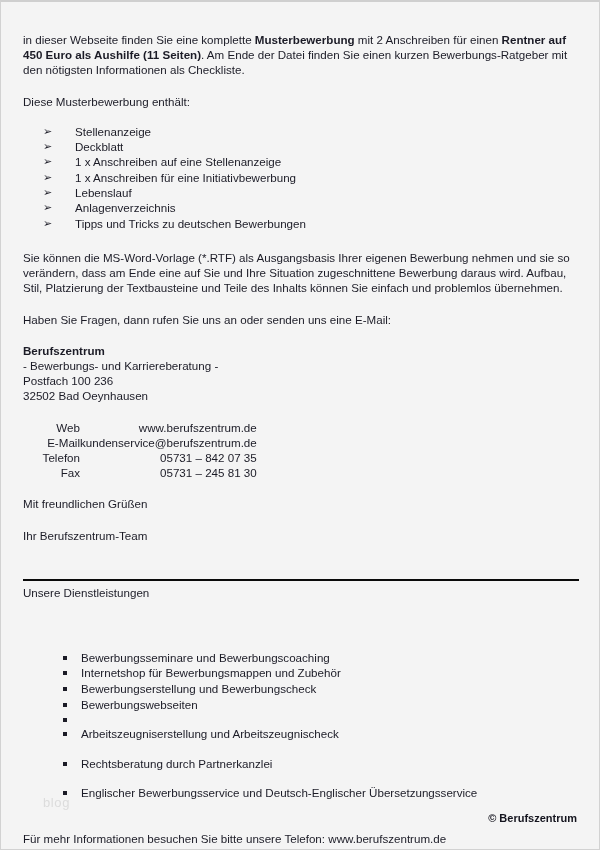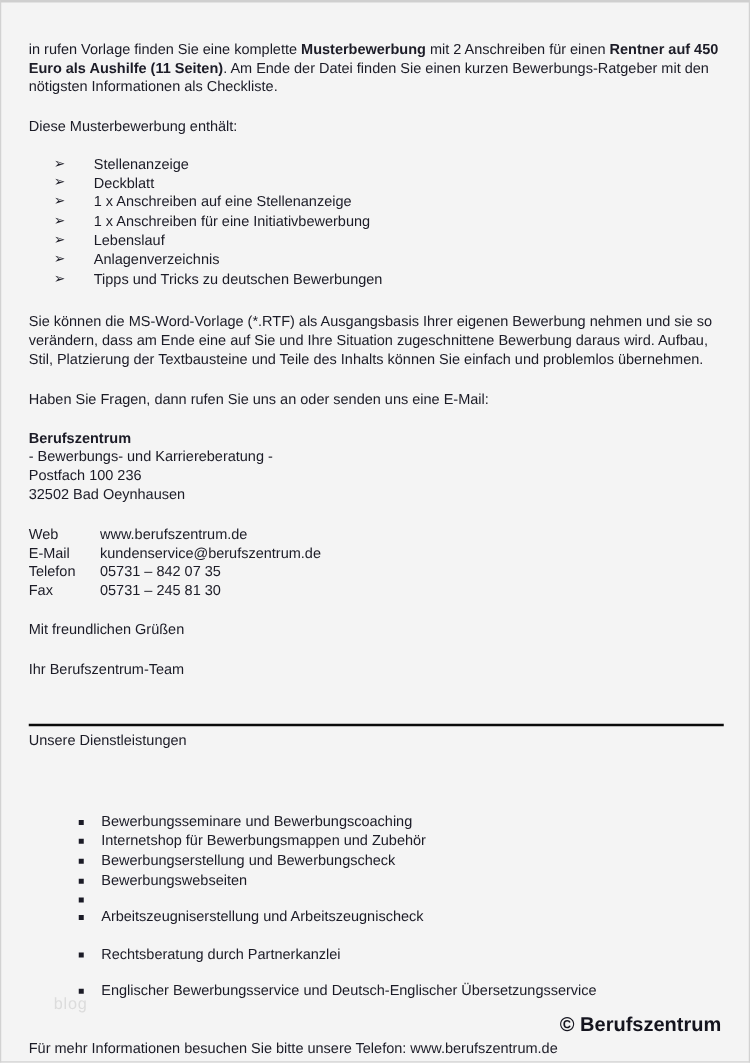--- a/index.html
+++ b/index.html
@@ -85,20 +85,21 @@
   
   .contact-table {
     border-collapse: collapse;
   }
   .contact-table td {
     padding: 0;
     vertical-align: top;
     font-size: 11.6px;
     line-height: 15.2px;
     color: #1b1b26;
+    text-align: right;
   }
   .contact-table td.label { width: 57px; }
 
   
   .rule {
     height: 0;
     border-top: 2.5px solid #0a0a0a;
     margin: 0;
   }
   .rule-top { margin-bottom: 4px; }
@@ -116,34 +117,34 @@
     font-size: 13px;
     color: #dcdcdc;
     letter-spacing: 0.6px;
     user-select: none;
   }
   .copyright {
     position: absolute;
     right: 22px;
     top: 810px;
     font-weight: bold;
-    font-size: 16px;
+    font-size: 11px;
     color: #14141e;
   }
 </style>
 </head>
 <body>
 
 <div class="page">
   <div class="sheet">
 
 
     <div class="gap-md"></div>
 
-    <p><span>in rufen Vorlage finden Sie eine komplette </span><b>Musterbewerbung</b><span> mit 2 Anschreiben für einen </span><b>Rentner auf 450 Euro als Aushilfe (11 Seiten)</b><span>. Am Ende der Datei finden Sie einen kurzen Bewerbungs-Ratgeber mit den nötigsten Informationen als Checkliste.</span></p>
+    <p><span>in dieser Webseite finden Sie eine komplette </span><b>Musterbewerbung</b><span> mit 2 Anschreiben für einen </span><b>Rentner auf 450 Euro als Aushilfe (11 Seiten)</b><span>. Am Ende der Datei finden Sie einen kurzen Bewerbungs-Ratgeber mit den nötigsten Informationen als Checkliste.</span></p>
 
     <div class="gap-md"></div>
 
     <p>Diese Musterbewerbung enthält:</p>
 
     <div class="gap-sm"></div>
 
     <ul class="arrow-list">
       <li><span class="marker">➢</span><span>Stellenanzeige</span></li>
       <li><span class="marker">➢</span><span>Deckblatt</span></li>

